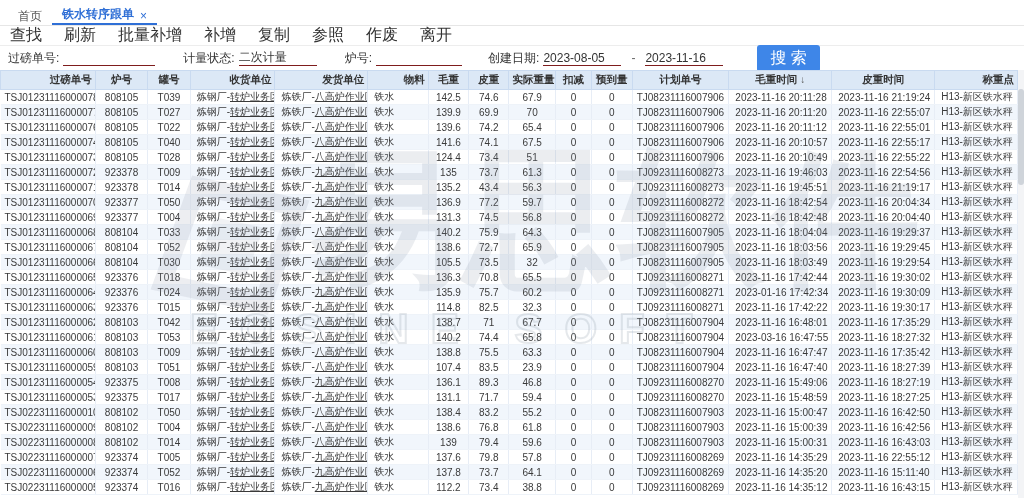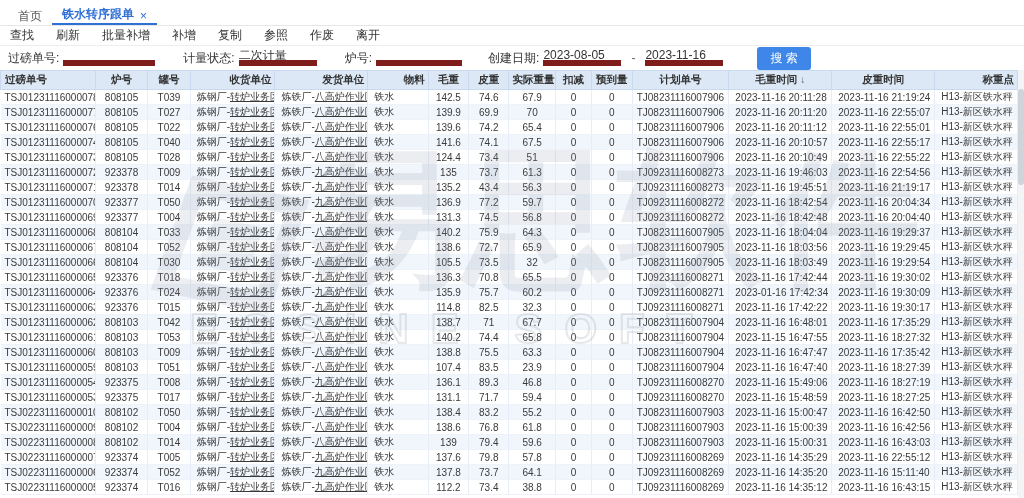--- a/index.html
+++ b/index.html
@@ -8,41 +8,41 @@
   .app { width:1024px; height:498px; position:relative; background:#fff; }
 
   
   .tabbar { height:26px; display:flex; align-items:stretch; border-bottom:1px solid #e6e6e6; background:#fff; padding-left:8px; }
   .tab { display:flex; align-items:flex-end; padding:0 10px; font-size:12px; color:#555; cursor:pointer; }
   .tab.active { color:#2f6fd6; font-weight:bold; border-bottom:2px solid #2f6fd6; }
   .tab.active .close { color:#2f6fd6; font-weight:normal; margin-left:6px; font-size:12px; }
 
   
   .toolbar { height:20px; display:flex; align-items:center; gap:22px; padding:0 10px; border-bottom:1px solid #ededed; background:#fff; }
-  .tbtn { font-size:12px; color:#333; cursor:pointer; white-space:nowrap; }
+  .tbtn { font-size:16px; color:#333; cursor:pointer; white-space:nowrap; }
 
   
   .filterbar { height:24px; display:flex; align-items:center; padding:0 8px; background:#fff; font-size:12px; color:#333; }
   .filterbar label { margin-right:4px; white-space:nowrap; }
-  .filterbar input { border:none; border-bottom:6px solid #7f1d1d; background:transparent; font-size:12px;
+  .filterbar input { border:none; border-bottom:1px solid #7f1d1d; background:transparent; font-size:12px;
                      height:16px; color:#333; outline:none; font-family:inherit; }
   .inp-weigh { width:92px; margin-right:28px; }
   .inp-status { width:78px; margin-right:28px; }
   .inp-furnace { width:86px; margin-right:26px; }
   .inp-date { width:78px; }
   .date-sep { margin:0 10px; color:#666; }
   .search-btn { margin-left:34px; background:#3e86e8; color:#fff; border:none; border-radius:3px;
-                font-size:12px; padding:3px 13px; cursor:pointer; font-family:inherit; }
+                font-size:16px; padding:3px 13px; cursor:pointer; font-family:inherit; }
 
   
   .gridwrap { position:relative; height:428px; overflow:hidden; }
   table { border-collapse:collapse; table-layout:fixed; width:1018px; }
   thead th { height:19px; background:#dce8f6; border:1px solid #c9daf0; border-left:none;
              font-size:10.5px; color:#333; font-weight:bold; padding:0 3px; white-space:nowrap; overflow:hidden; }
-  thead th:first-child { border-left:1px solid #c9daf0; text-align:left; padding-left:4px; }
+  thead th:first-child { border-left:1px solid #c9daf0; text-align:right; padding-left:4px; }
   tbody td { height:15px; font-size:10px; color:#3a3a3a; padding:0 3px; white-space:nowrap; overflow:hidden;
              border-right:1px solid #e7edf6; border-bottom:1px solid #eef3f9; }
   tbody tr:nth-child(even) td { background:#f1f6fc; }
   
   td:nth-child(1) { text-align:left; padding-left:4px; }
   td:nth-child(2), td:nth-child(3), td:nth-child(7), td:nth-child(8), td:nth-child(9),
   td:nth-child(10), td:nth-child(11), td:nth-child(12) { text-align:center; }
   td:nth-child(4), td:nth-child(5), td:nth-child(6), td:nth-child(13),
   td:nth-child(14), td:nth-child(15) { text-align:left; padding-left:6px; }
   th.c { text-align:center; } th.l { text-align:right; padding-left:0; }
@@ -423,21 +423,21 @@
             <td>T053</td>
             <td>炼钢厂-<span class="u">转炉业务区</span></td>
             <td>炼铁厂-<span class="u">八高炉作业区</span></td>
             <td>铁水</td>
             <td>140.2</td>
             <td>74.4</td>
             <td>65.8</td>
             <td>0</td>
             <td>0</td>
             <td>TJ08231116007904</td>
-            <td>2023-11-15 16:47:55</td>
+            <td>2023-03-16 16:47:55</td>
             <td>2023-11-16 18:27:32</td>
             <td>H13-新区铁水秤</td>
           </tr>
           <tr>
             <td>TSJ01231116000060</td>
             <td>808103</td>
             <td>T009</td>
             <td>炼钢厂-<span class="u">转炉业务区</span></td>
             <td>炼铁厂-<span class="u">八高炉作业区</span></td>
             <td>铁水</td>

